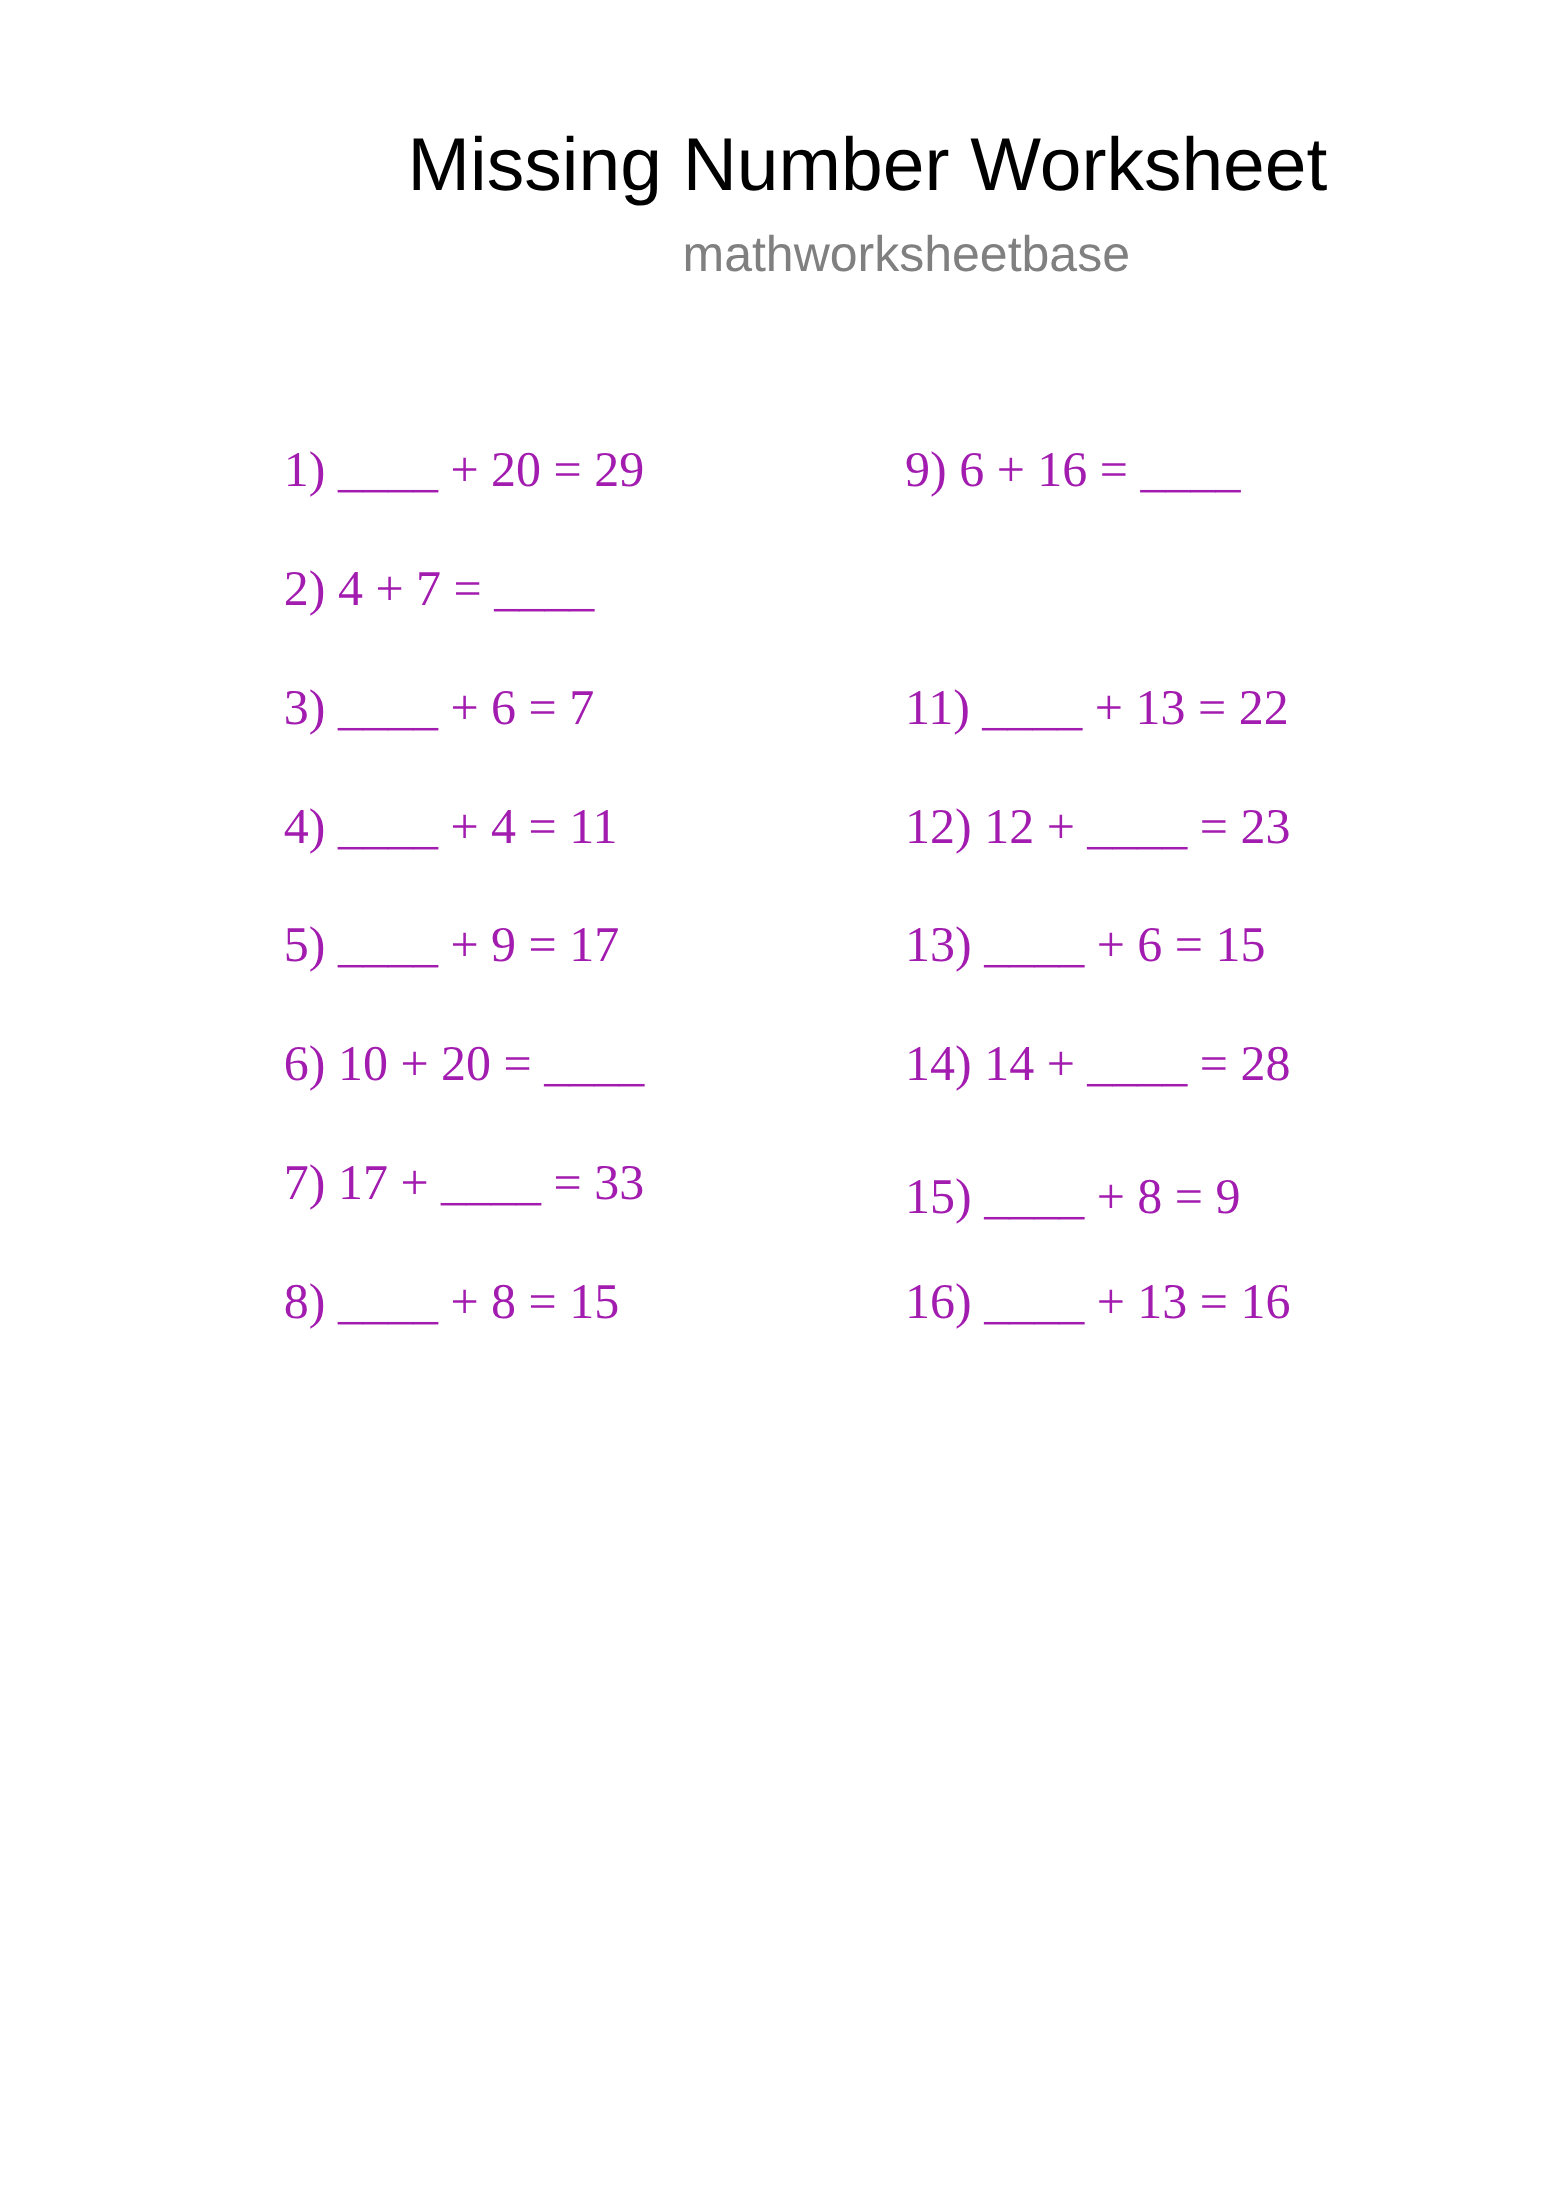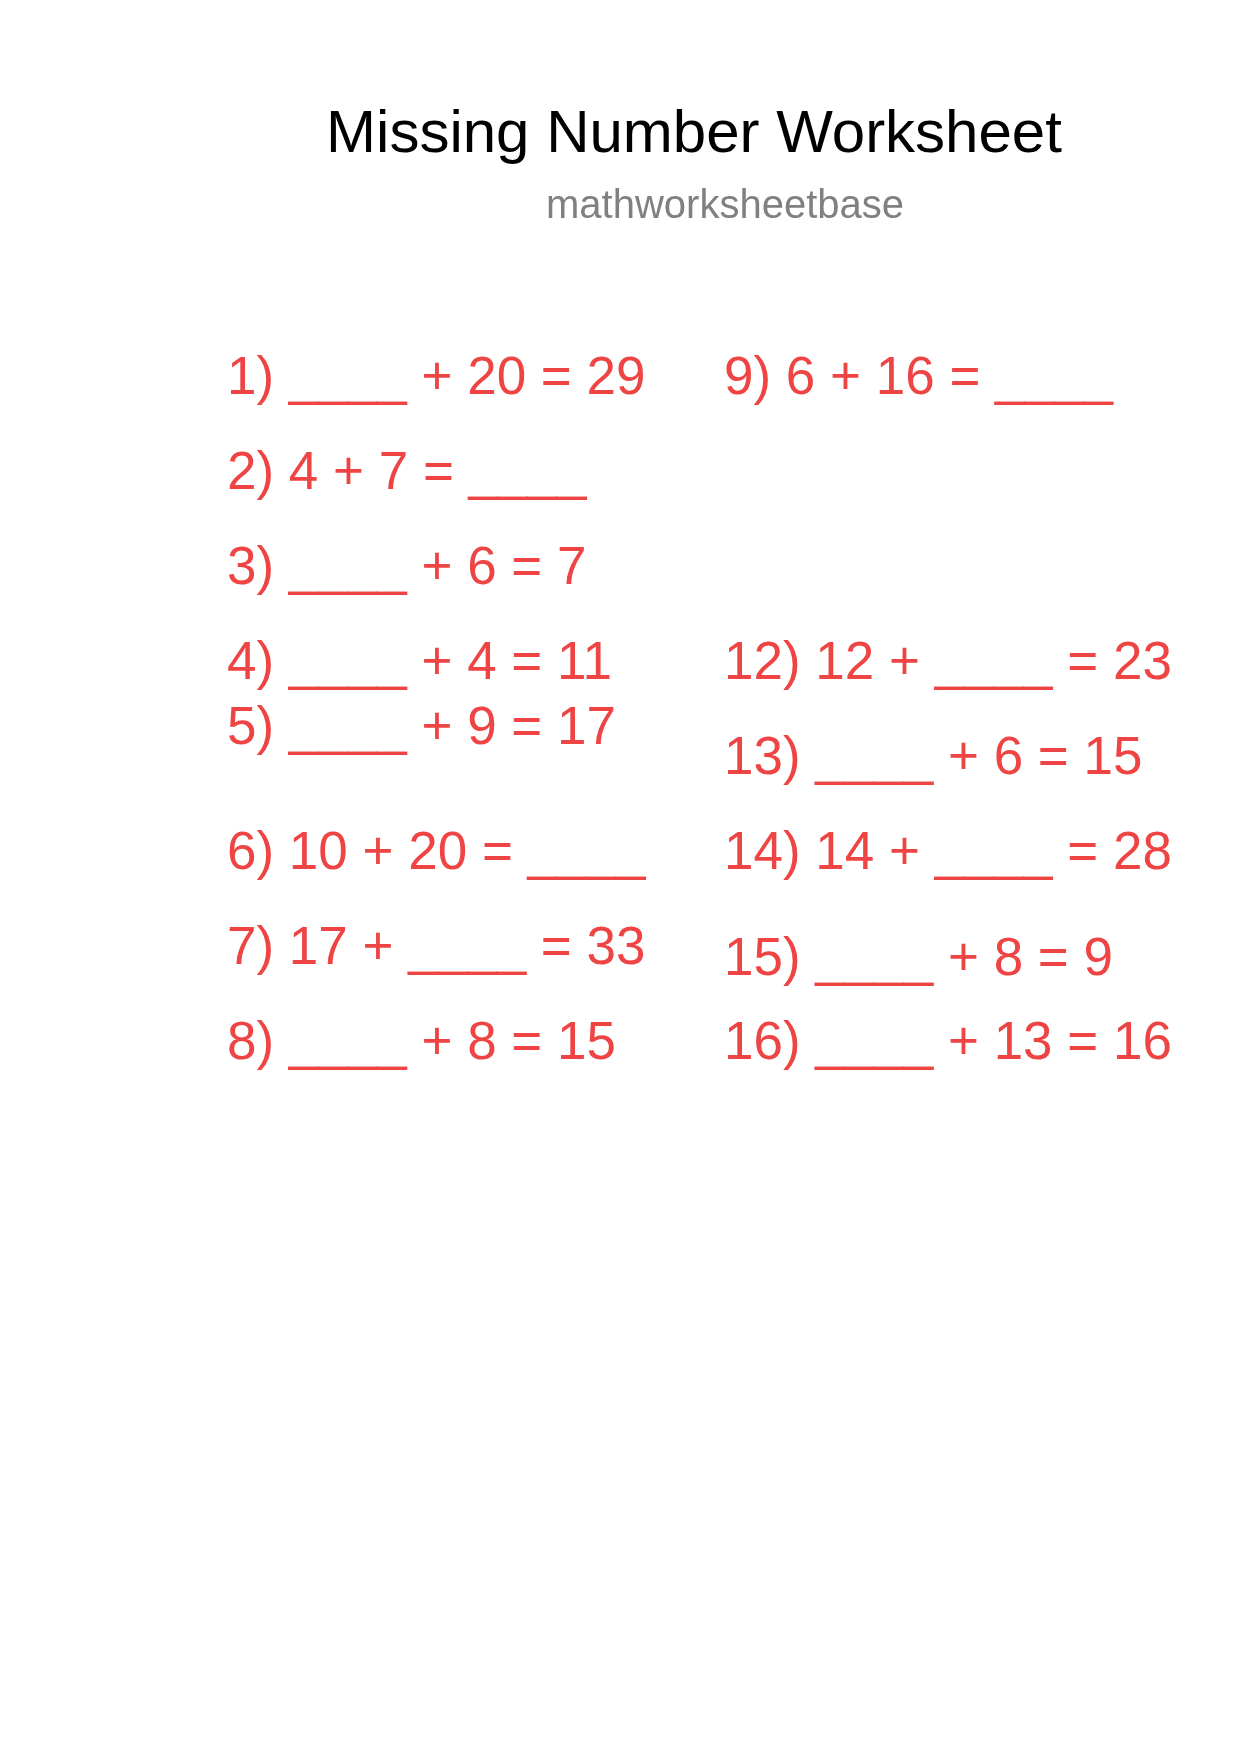--- a/index.html
+++ b/index.html
@@ -46,48 +46,50 @@
       color: #808080;
     }
     .problems {
       position: absolute;
       left: 0; top: 0;
       width: 1240px;
       height: 1200px;
     }
     .problem {
       position: absolute;
-      font-size: 53px;
+      font-size: 40px;
       line-height: 52px;
       white-space: pre;
-      color: #ef4444;
+      color: #a21caf;
+      font-family: Liberation Serif, serif;
     }
     .col-left  { left: 203px; }
     .col-right { left: 700px; }
   </style>
 </head>
 <body>
 
 <div class="page">
 
   <div class="title">Missing Number Worksheet</div>
   <div class="subtitle">mathworksheetbase</div>
 
   <div class="problems">
 
     <div class="problem col-left" style="top:350px;">1) ____ + 20 = 29</div>
     <div class="problem col-left" style="top:445px;">2) 4 + 7 = ____</div>
     <div class="problem col-left" style="top:540px;">3) ____ + 6 = 7</div>
     <div class="problem col-left" style="top:635px;">4) ____ + 4 = 11</div>
-    <div class="problem col-left" style="top:700px;">5) ____ + 9 = 17</div>
+    <div class="problem col-left" style="top:730px;">5) ____ + 9 = 17</div>
     <div class="problem col-left" style="top:825px;">6) 10 + 20 = ____</div>
     <div class="problem col-left" style="top:920px;">7) 17 + ____ = 33</div>
     <div class="problem col-left" style="top:1015px;">8) ____ + 8 = 15</div>
 
     <div class="problem col-right" style="top:350px;">9) 6 + 16 = ____</div>
+    <div class="problem col-right" style="top:540px;">11) ____ + 13 = 22</div>
     <div class="problem col-right" style="top:635px;">12) 12 + ____ = 23</div>
     <div class="problem col-right" style="top:730px;">13) ____ + 6 = 15</div>
     <div class="problem col-right" style="top:825px;">14) 14 + ____ = 28</div>
     <div class="problem col-right" style="top:931px;">15) ____ + 8 = 9</div>
     <div class="problem col-right" style="top:1015px;">16) ____ + 13 = 16</div>
   </div>
 
 </div>
 
 </body></html>

